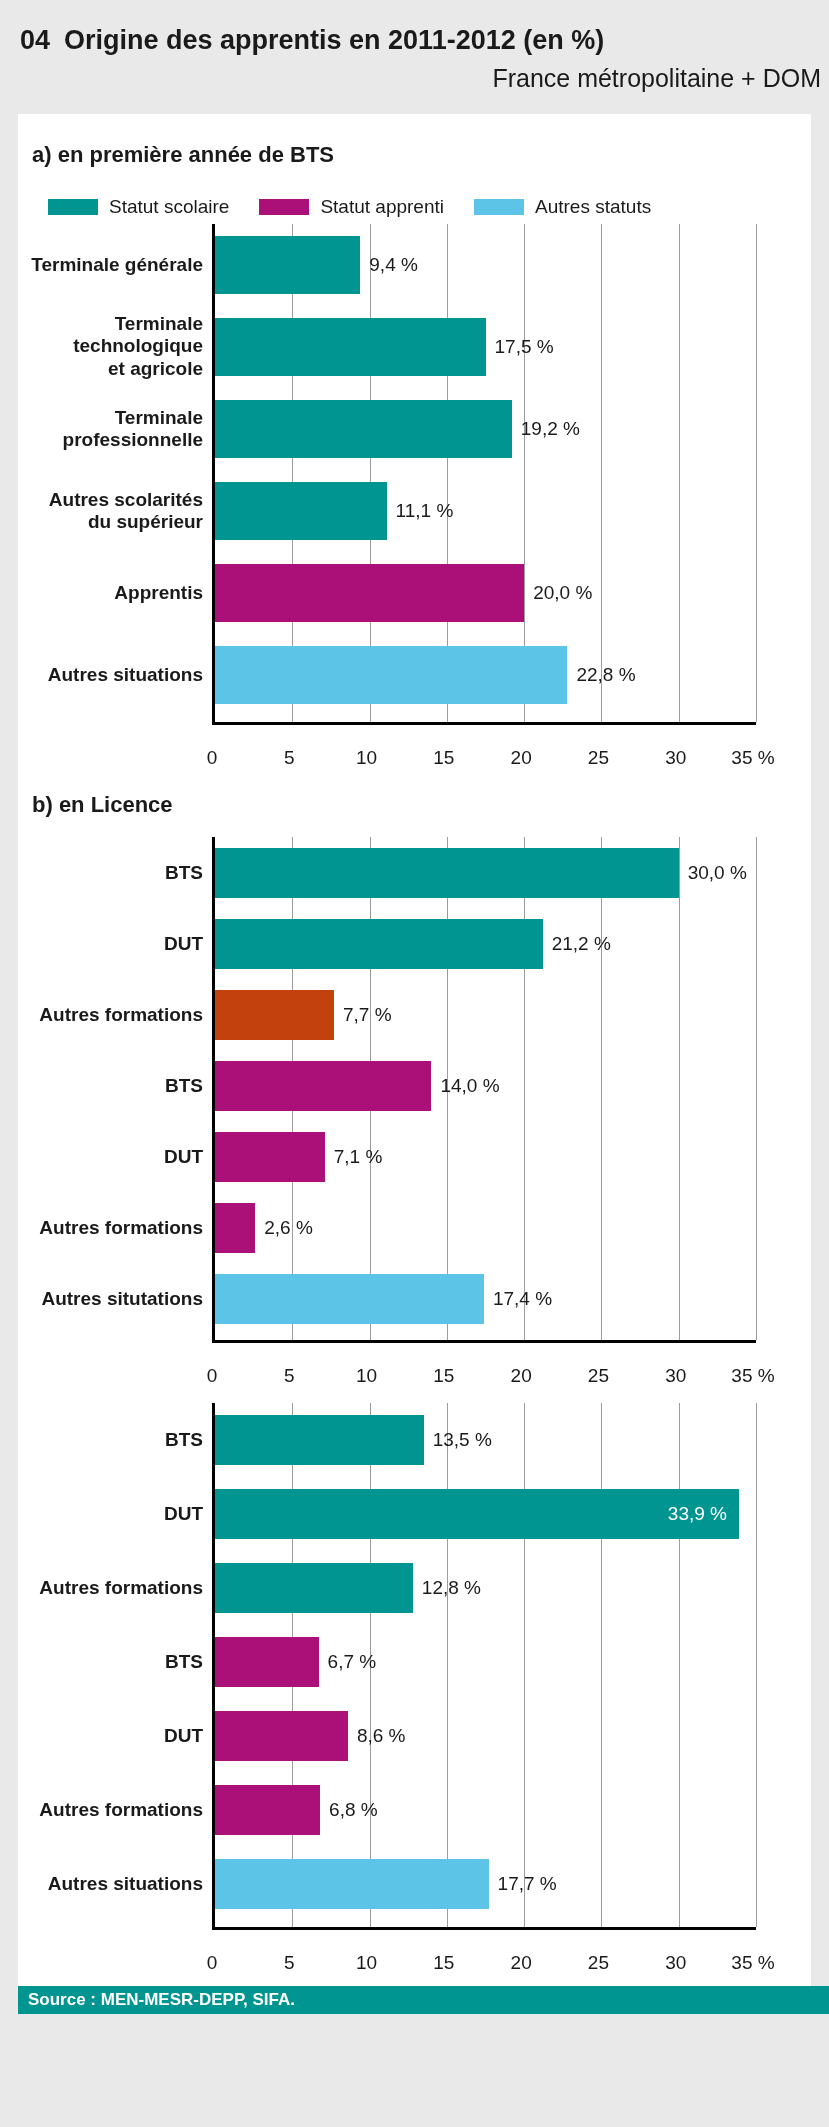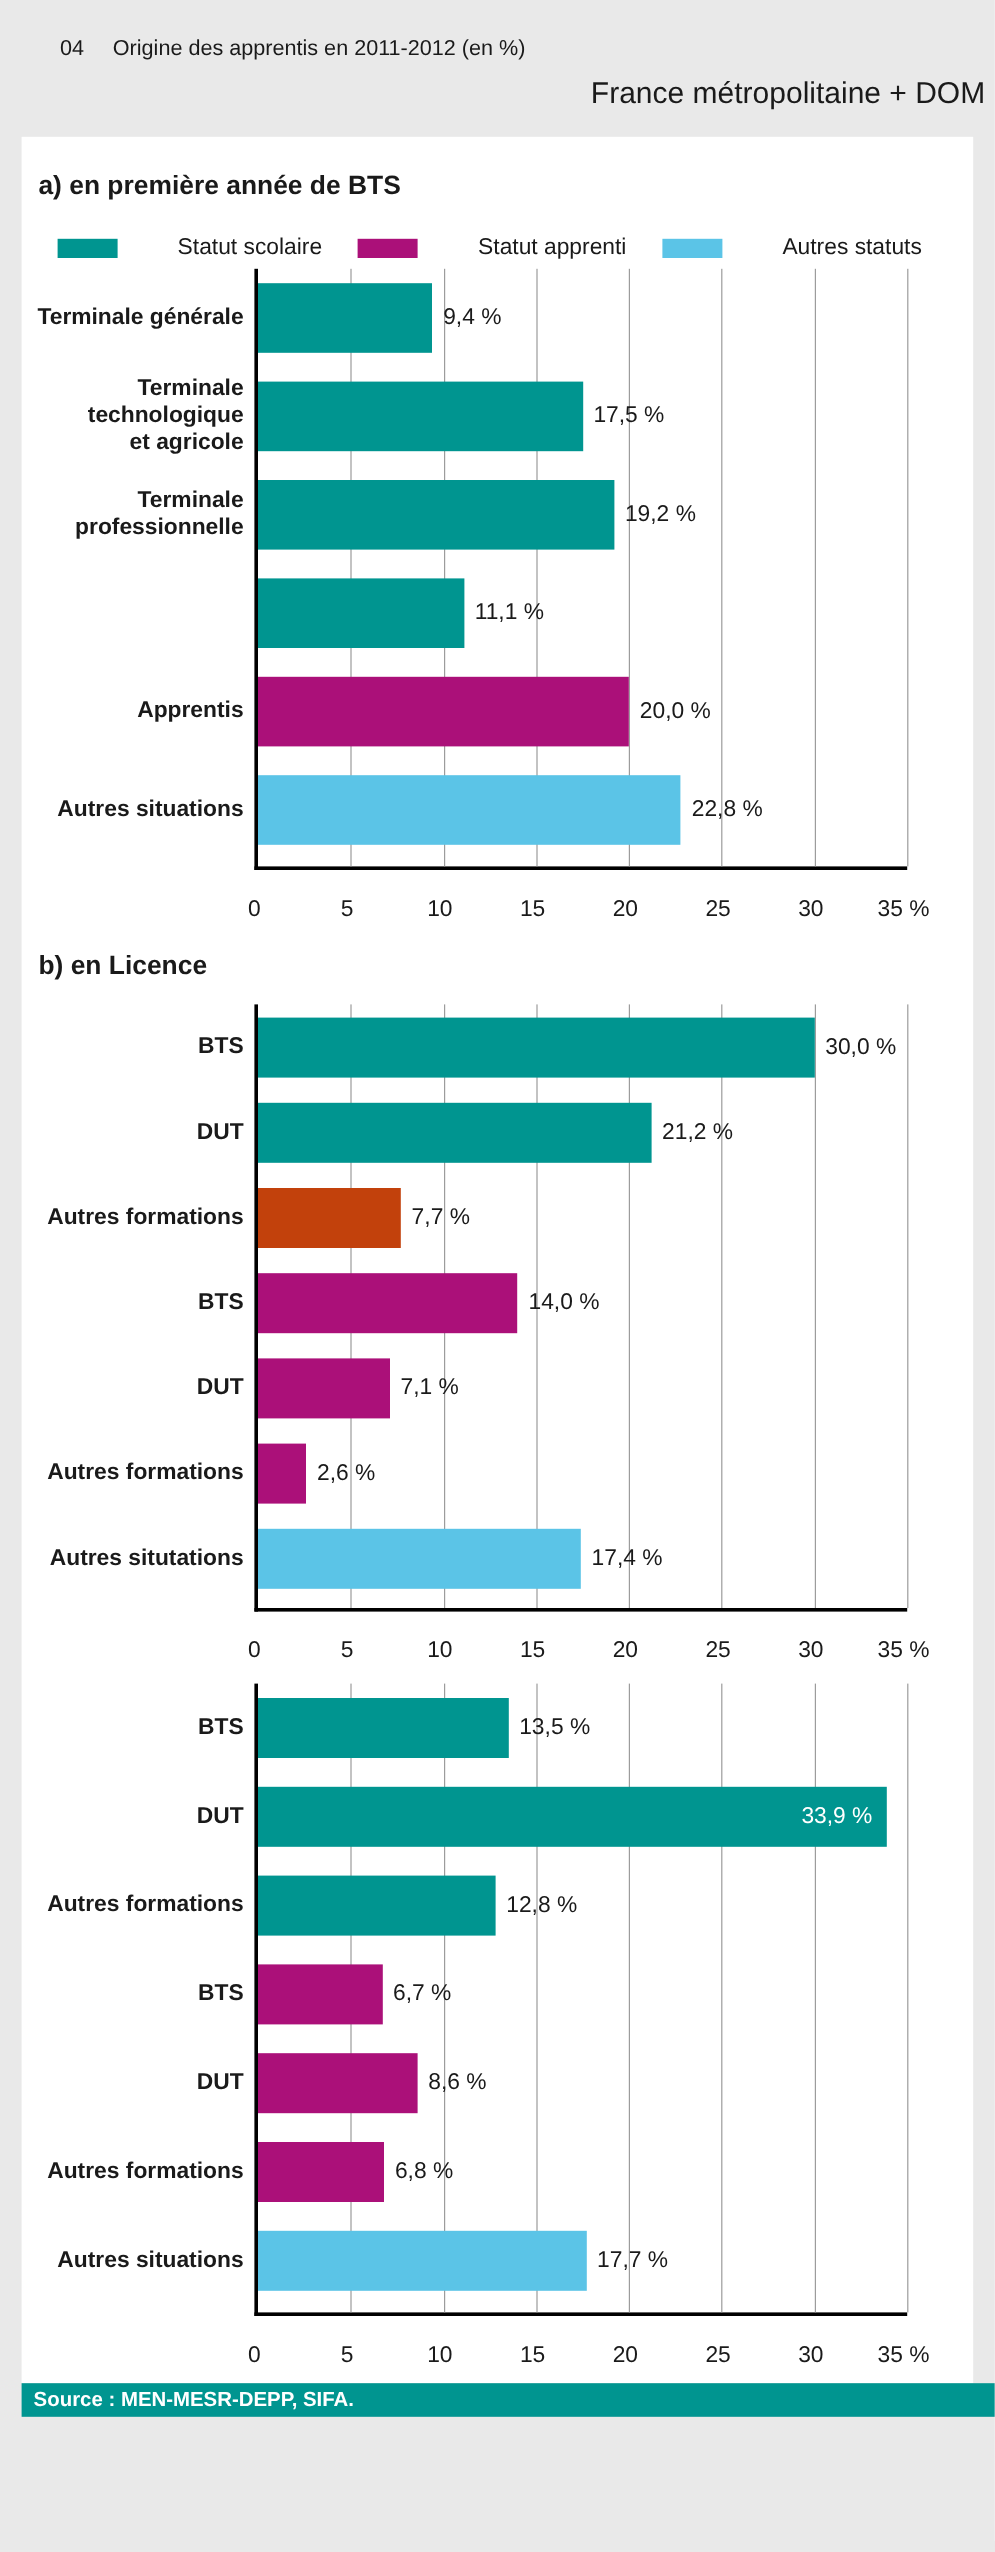--- a/index.html
+++ b/index.html
@@ -4,31 +4,31 @@
 <style>
   html,body{margin:0;padding:0;}
   body{
     width:829px;height:2127px;overflow:hidden;
     background:#e9e9e9;
     font-family:"Liberation Sans", sans-serif;
     color:#1a1a1a;
   }
   
   .header{padding:24px 6px 0 20px;}
-  .title-row{display:flex;font-weight:normal;font-size:18px;line-height:33px;margin-left:30px;}
+  .title-row{display:flex;font-weight:bold;font-size:27px;line-height:33px;}
   .fig-num{width:44px;flex:0 0 auto;}
   .subtitle{margin-top:6px;text-align:right;font-size:25px;line-height:30px;font-weight:normal;padding-right:2px;}
   
   .panel{margin-left:18px;width:793px;background:#ffffff;padding-top:28px;padding-bottom:10px;margin-top:21px;}
   .chart h2{font-size:22px;line-height:26px;font-weight:bold;margin:0 15px 0 14px;}
   .chart-b h2{margin-top:21px;}
   .chart-c h2{margin-top:38px;}
   
   .legend{display:flex;align-items:center;margin:29px 0 0 30px;gap:30px;}
-  .legend-item{display:flex;align-items:center;gap:39px;}
+  .legend-item{display:flex;align-items:center;}
   .legend .swatch{width:50px;height:16px;margin-right:11px;flex:0 0 auto;}
   .legend .lbl{font-size:19px;line-height:20px;}
   
   .plot{
     position:relative;margin-left:194px;width:541px;
     border-left:3px solid #000;border-bottom:3px solid #000;
     padding-bottom:6px;
   }
   .chart-a .plot{margin-top:7px;}
   .chart-b .plot{margin-top:19px;}
@@ -113,20 +113,22 @@
           </div>
         </div>
         <div class="row">
           <div class="cat">Terminale
 professionnelle</div>
           <div class="bar" style="width: 54.8571%; background: rgb(0, 149, 144);">
             <span class="val-out">19,2 %</span>
           </div>
         </div>
         <div class="row">
+          <div class="cat">Autres scolarités
+du supérieur</div>
           <div class="bar" style="width: 31.7143%; background: rgb(0, 149, 144);">
             <span class="val-out">11,1 %</span>
           </div>
         </div>
         <div class="row">
           <div class="cat">Apprentis</div>
           <div class="bar" style="width: 57.1429%; background: rgb(171, 16, 121);">
             <span class="val-out">20,0 %</span>
           </div>
         </div>

